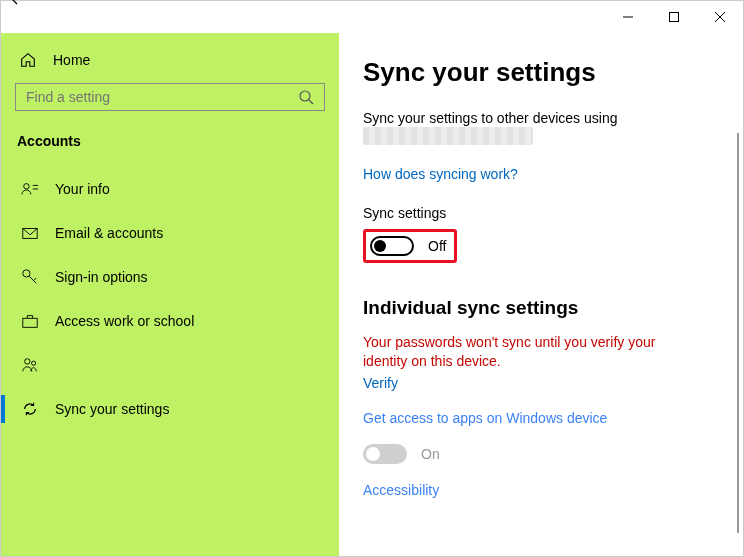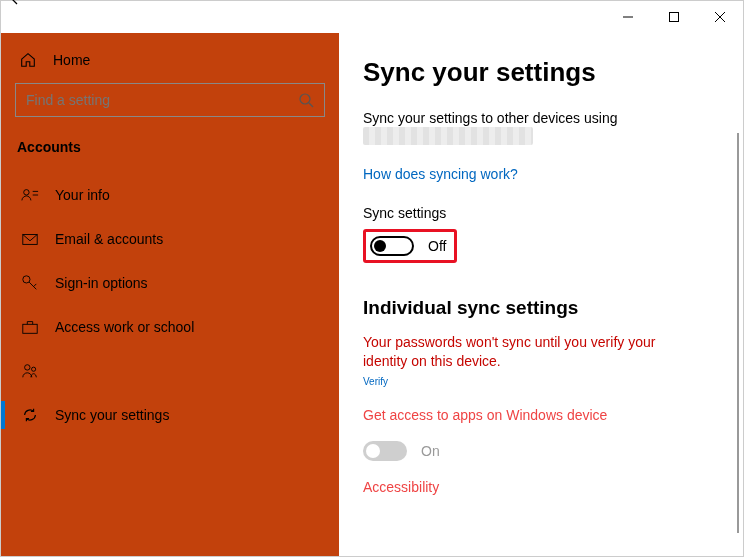--- a/index.html
+++ b/index.html
@@ -9,25 +9,25 @@
 
   .titlebar { height: 32px; display: flex; align-items: center; justify-content: space-between; padding: 0 0 0 8px; }
   .titlebar-left { display: flex; align-items: flex-start; gap: 24px; flex-direction: column; }
   .back-btn { width: 18px; height: 18px; display: flex; align-items: center; justify-content: center; cursor: pointer; }
   .app-title { font-size: 12px; color: #000; }
   .win-controls { display: flex; }
   .win-btn { width: 46px; height: 32px; display: flex; align-items: center; justify-content: center; cursor: pointer; }
 
   .content { flex: 1; display: flex; overflow: hidden; }
 
-  .sidebar { width: 338px; padding: 12px 14px 0 14px; display: flex; flex-direction: column; background: #c2410c; }
+  .sidebar { width: 338px; padding: 12px 14px 0 14px; display: flex; flex-direction: column; background: #bef264; }
   .home-row { display: flex; align-items: center; gap: 16px; padding: 6px 4px 14px 4px; cursor: pointer; }
   .home-row span.txt { font-size: 14px; }
 
-  .search-box { height: 34px; border: 1px solid #888; display: flex; align-items: center; padding: 0 10px; }
+  .search-box { height: 28px; border: 1px solid #888; display: flex; align-items: center; padding: 0 10px; }
   .search-box input { flex: 1; border: none; outline: none; font-size: 14px; background: transparent; }
 
   .category { font-weight: 600; font-size: 14px; margin: 22px 0 18px 2px; }
 
   .nav-item { display: flex; align-items: center; gap: 16px; padding: 13px 6px; font-size: 14px; cursor: pointer; position: relative; }
   .nav-item.active::before { content: ""; position: absolute; left: -14px; top: 8px; bottom: 8px; width: 4px; background: #0078d4; }
 
   .main { flex: 1; padding: 24px 10px 0 24px; position: relative; overflow: hidden; }
   h1.page-title { font-size: 26px; font-weight: 600; margin-bottom: 22px; }
   .desc { font-size: 14px; margin-bottom: 1px; }
@@ -38,23 +38,23 @@
 
   .toggle-row { display: flex; align-items: center; gap: 14px; }
   .toggle-off { width: 44px; height: 20px; border: 2px solid #000; border-radius: 20px; position: relative; background:#fff; cursor:pointer; }
   .toggle-off::after { content:""; position:absolute; left:2px; top:2px; width:12px; height:12px; background:#000; border-radius:50%; }
   .toggle-label { font-size: 14px; }
   .highlight-box { border: 3px solid #e81123; border-radius: 3px; padding: 4px 8px 4px 4px; display:inline-flex;justify-content:center; }
 
   h2.sub-title { font-size: 19px; font-weight: 600; margin-top: 34px; margin-bottom: 14px; }
 
   .warning { color: #c50500; font-size: 14px; line-height: 1.35; max-width: 300px; }
-  .verify-link { color:#0067c0; font-size:10px; margin-top:4px; display:inline-block; cursor:pointer; }
-
-  .disabled-label { color:#ef4444; font-size:14px; margin-top:18px; }
+  .verify-link { color:#0067c0; font-size:14px; margin-top:4px; display:inline-block; cursor:pointer; }
+
+  .disabled-label { color:#3b82f6; font-size:14px; margin-top:18px; }
   .toggle-disabled { width:44px; height:20px; border-radius:20px; background:#cfcfcf; position:relative; }
   .toggle-disabled::after { content:""; position:absolute; left:3px; top:3px; width:14px; height:14px; background:#fff; border-radius:50%; }
   .toggle-row-disabled { display:flex; align-items:center; gap:14px; margin-top:18px; }
   .toggle-label-disabled { font-size:14px; color:#9a9a9a; }
 
   .scroll-track { position:absolute; right:4px; top:100px; width:2px; height:400px; background:#999; }
 
   svg { display:block; }
 </style>
 </head>

